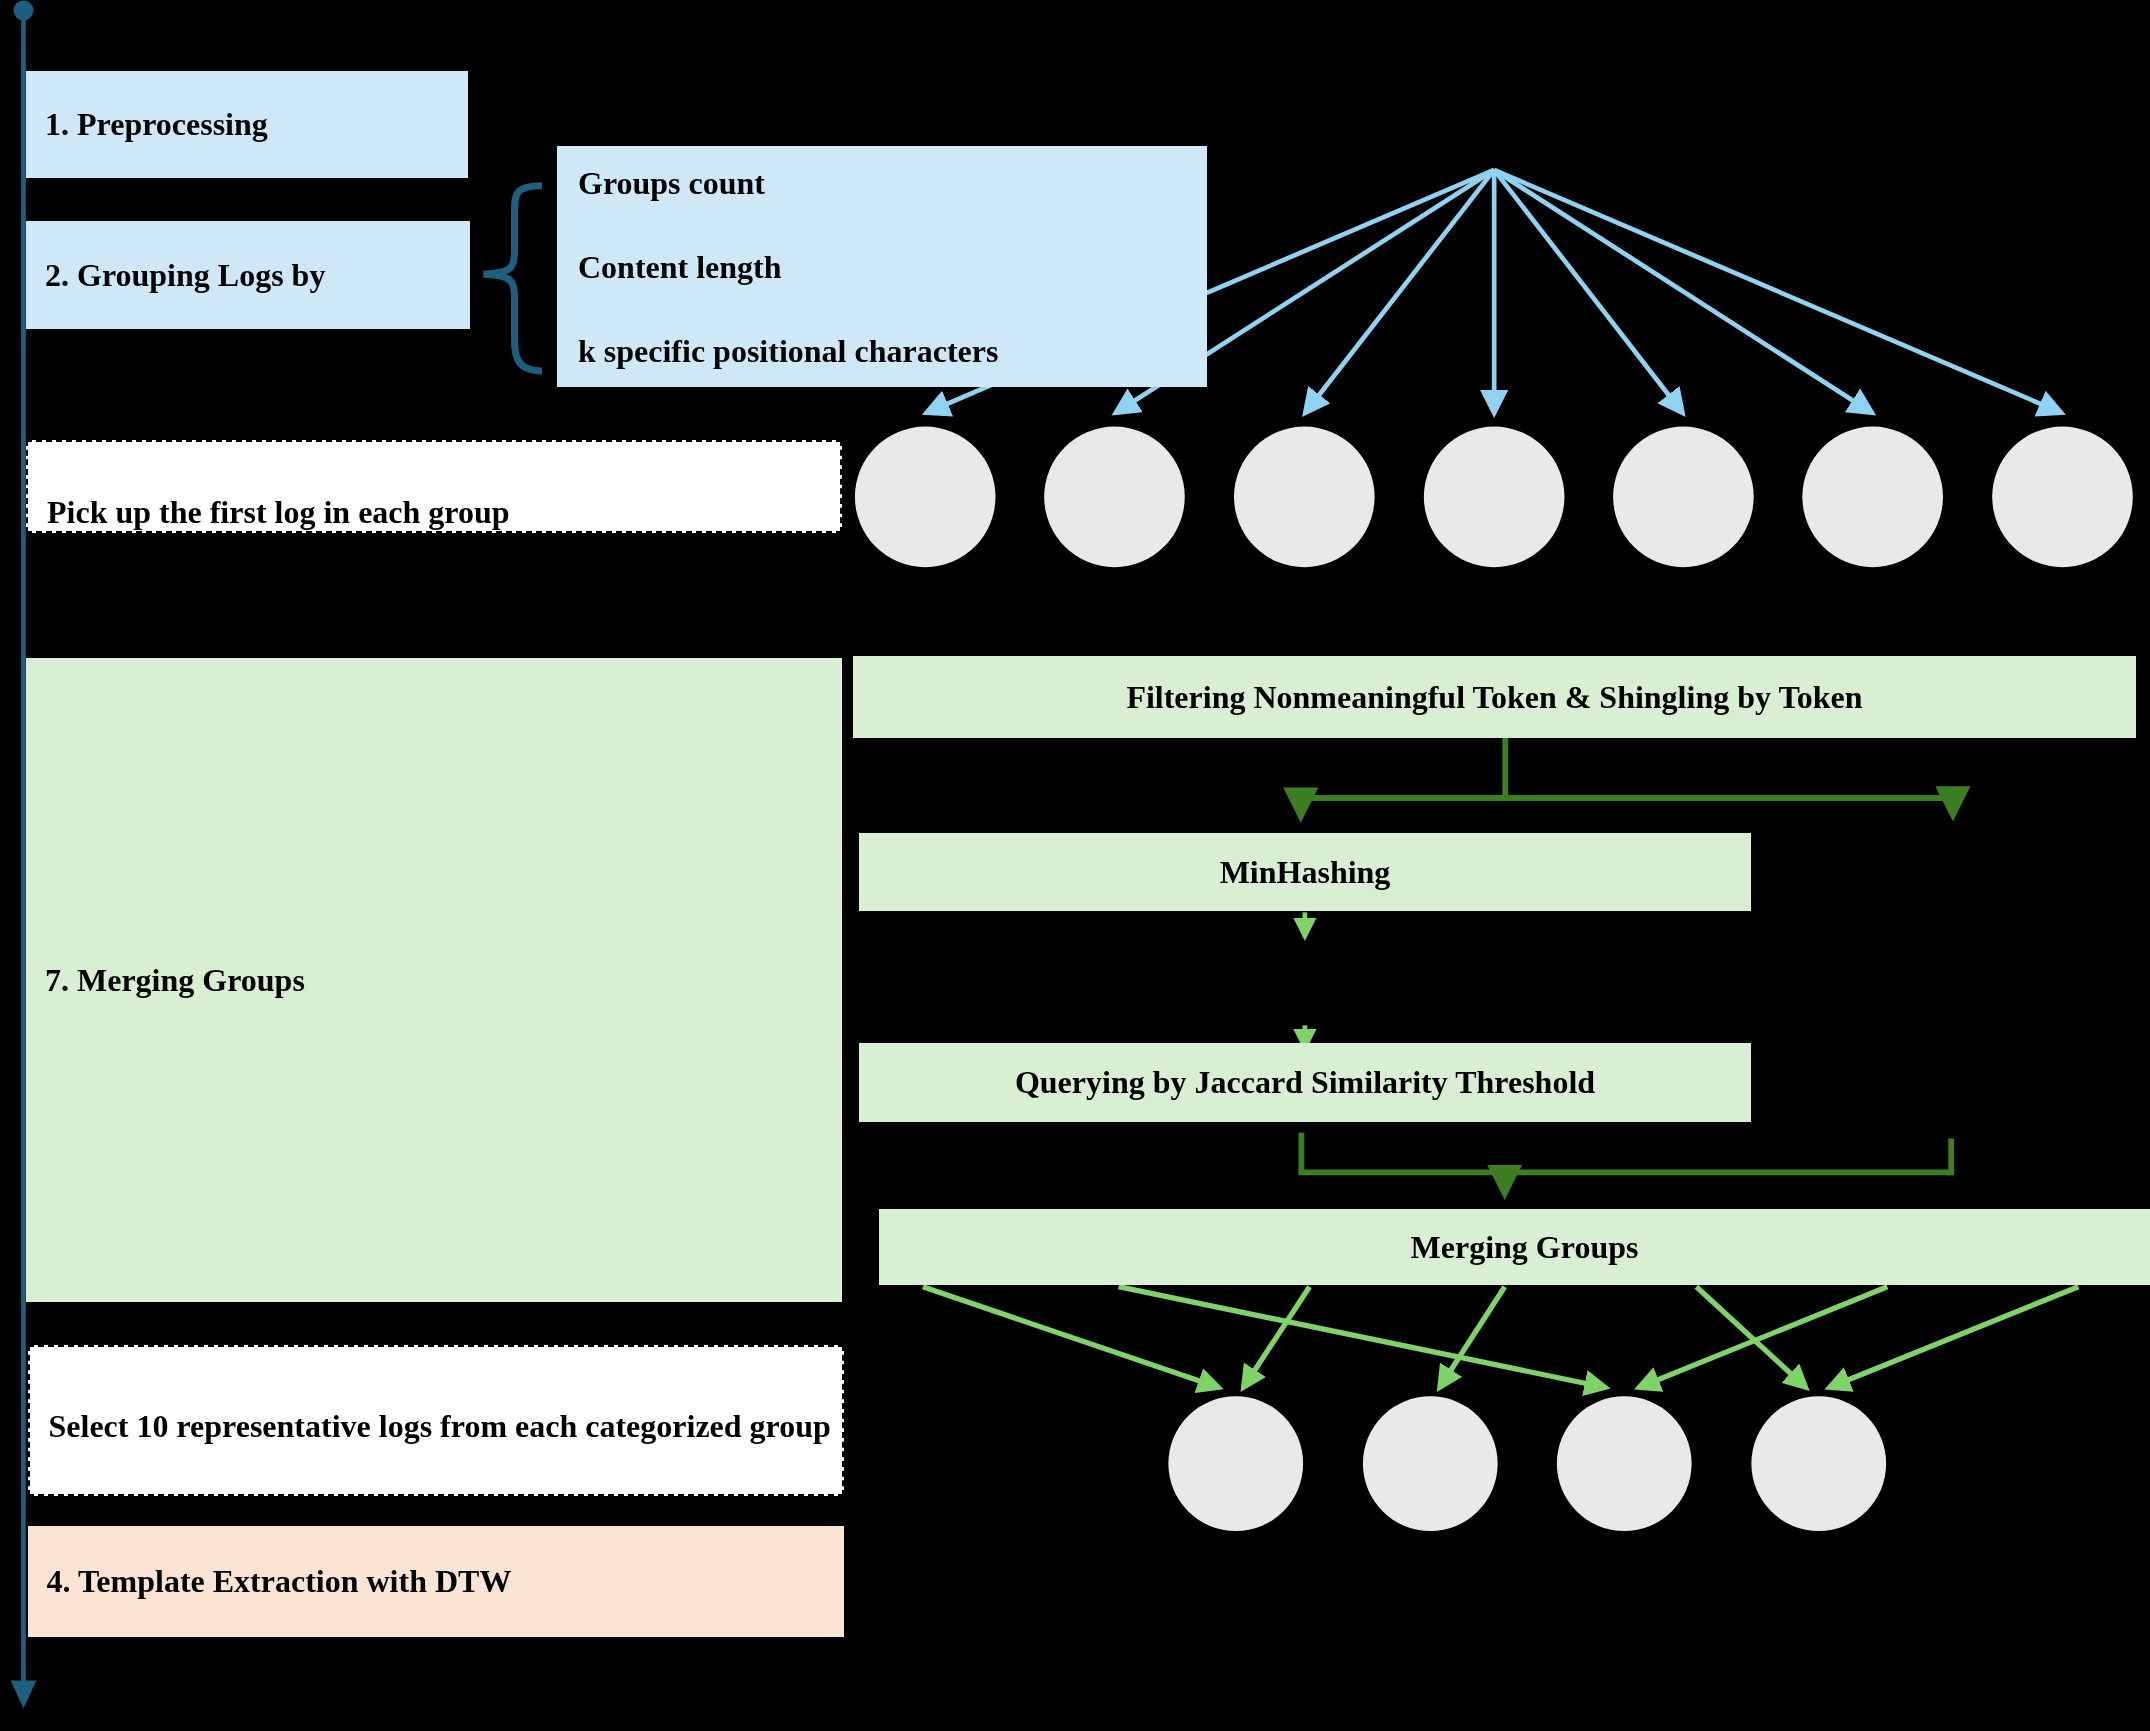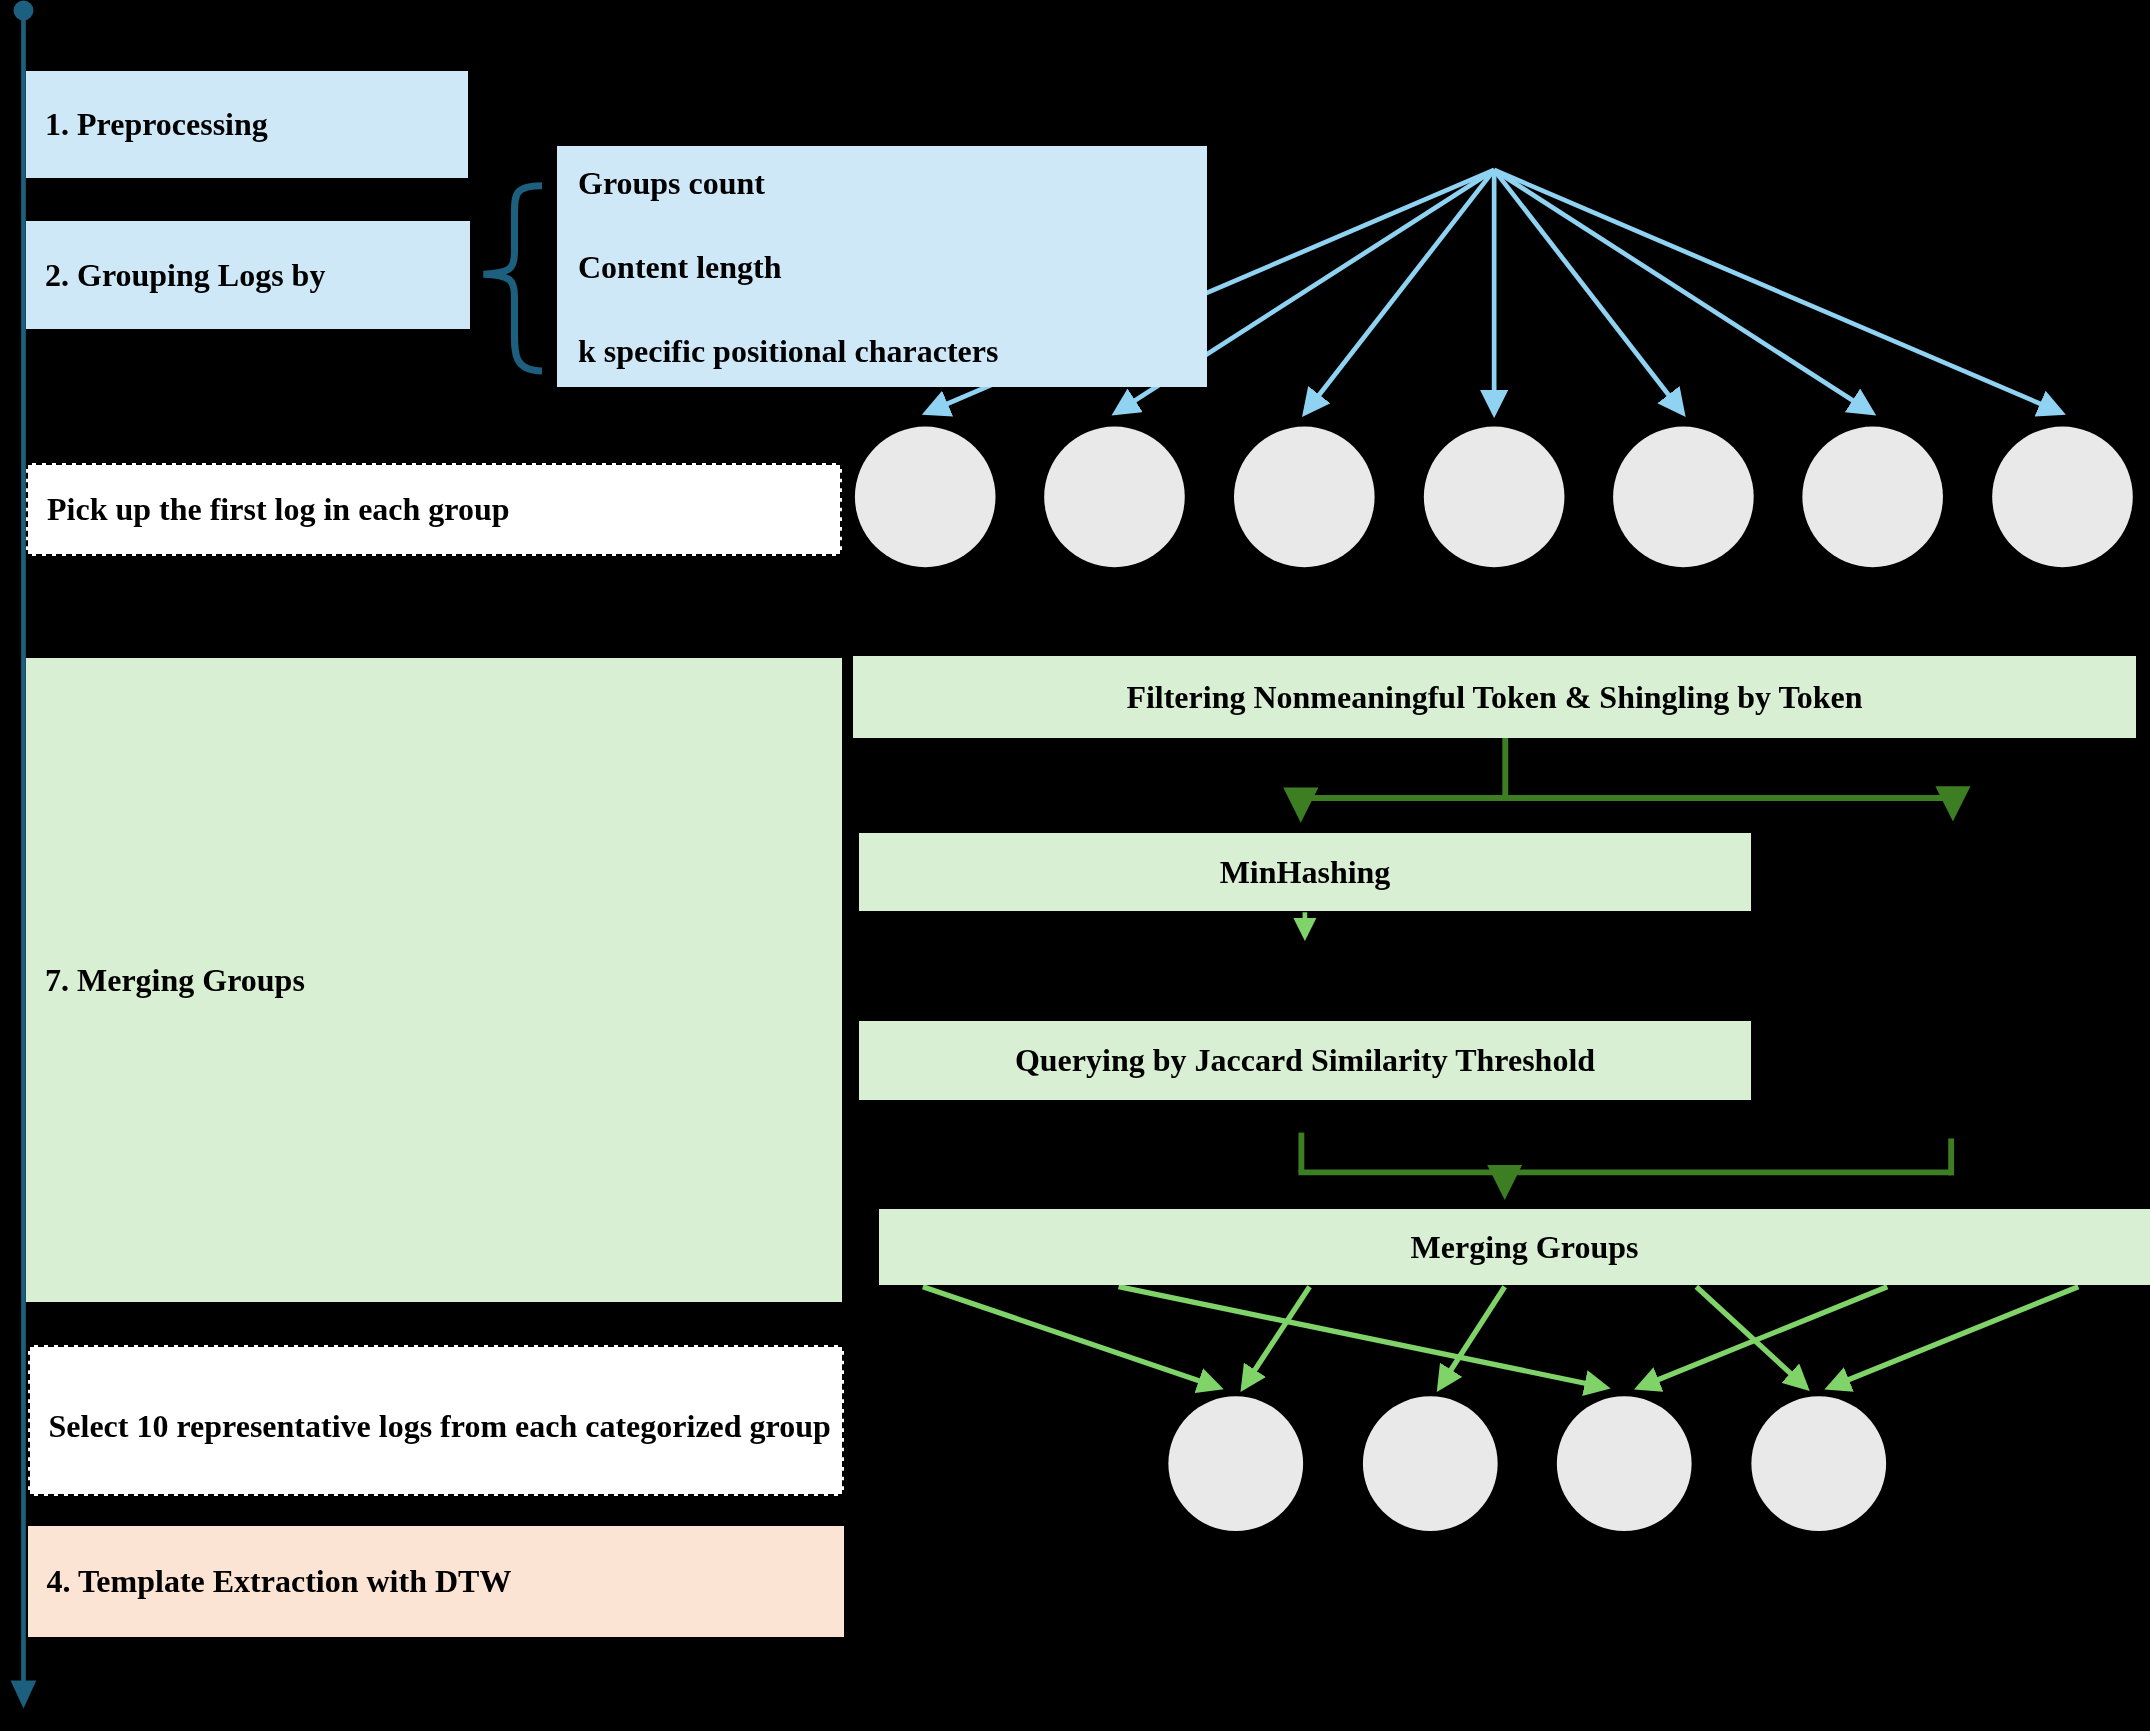--- a/index.html
+++ b/index.html
@@ -150,38 +150,38 @@
   <div class="box blue pad" style="left:26px;top:221px;width:444px;height:108px;">
     <span>2. Grouping Logs by</span>
   </div>
 
   <div class="box blue criteria" style="left:557px;top:146px;width:650px;height:241px;">
     <span>Groups count</span>
     <span>Content length</span>
     <span>k specific positional characters</span>
   </div>
 
-  <div class="box whitebox pad" style="left:26px;top:463px;width:816px;height:93px;">
+  <div class="box whitebox pad" style="left:26px;top:440px;width:816px;height:93px;align-items:flex-end;">
     <span>Pick up the first log in each group</span>
   </div>
 
   <div class="box green pad" style="left:26px;top:658px;width:816px;height:644px;">
     <span>7. Merging Groups</span>
   </div>
 
   <div class="box green center" style="left:853px;top:656px;width:1283px;height:82px;">
     <span>Filtering Nonmeaningful Token &amp; Shingling by Token</span>
   </div>
 
   <div class="box green center" style="left:859px;top:833px;width:892px;height:78px;">
     <span>MinHashing</span>
   </div>
 
 
-  <div class="box green center" style="left:859px;top:1021px;width:892px;height:79px;text-align:right;">
+  <div class="box green center" style="left:859px;top:1043px;width:892px;height:79px;text-align:right;">
     <span>Querying by Jaccard Similarity Threshold</span>
   </div>
 
   <div class="box green center" style="left:855px;top:1209px;width:1291px;height:76px;margin-left:24px;">
     <span>Merging Groups</span>
   </div>
 
   <div class="box whitebox pad" style="left:27.5px;top:1345px;width:816px;height:151px;">
     <span class="wrap">Select 10 representative logs from each categorized group</span>
   </div>

